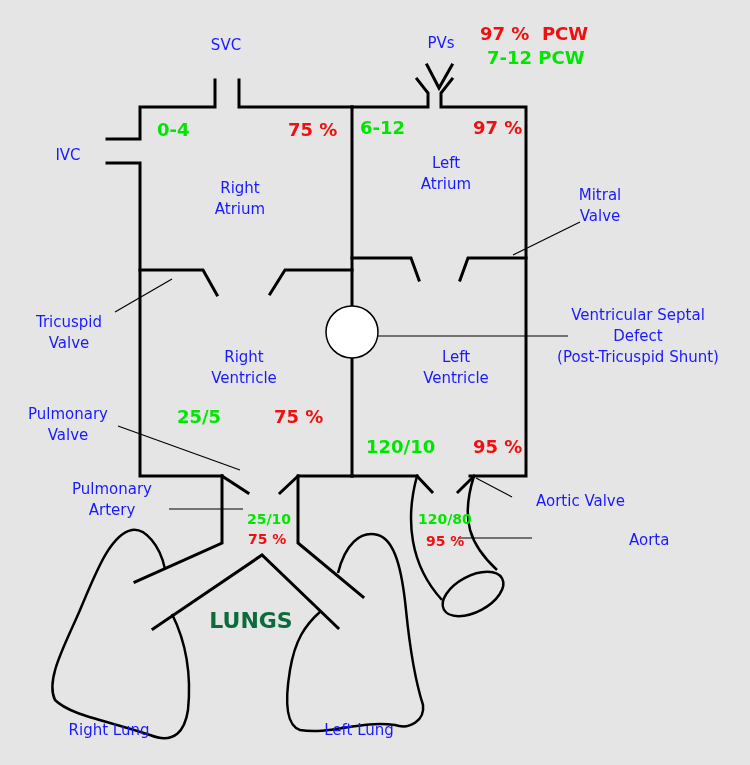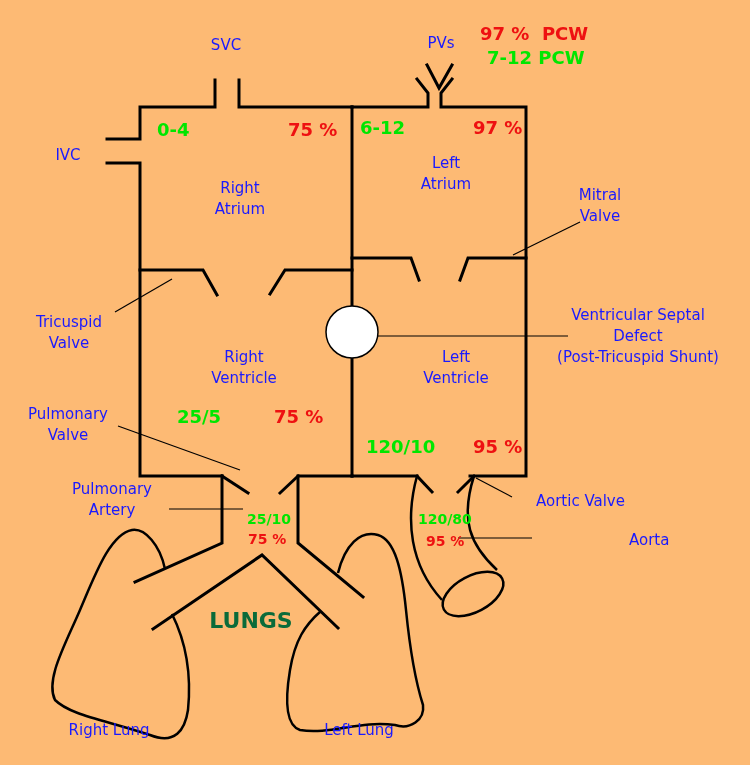--- a/index.html
+++ b/index.html
@@ -1,16 +1,16 @@
 <!DOCTYPE html>
 <html><head>
 <meta charset="utf-8">
 <style>
   html, body { margin: 0; padding: 0; background: #ffffff; }
-  #stage { position: relative; width: 750px; height: 765px; overflow: hidden; background: #fdba74; }
+  #stage { position: relative; width: 750px; height: 765px; overflow: hidden; background: #e5e5e5; }
   svg { position: absolute; left: 0; top: 0; }
   .wall { stroke: #000; stroke-width: 3; fill: none; stroke-linecap: square; stroke-linejoin: miter; }
   .thin { stroke: #000; stroke-width: 1.2; fill: none; }
   .organ { stroke: #000; stroke-width: 2.5; fill: none; }
   text { font-family: "DejaVu Sans", sans-serif; }
   .lbl { fill: #1a1aff; font-size: 15px; }
   .val { font-weight: bold; font-size: 18px; }
   .valsm { font-weight: bold; font-size: 14px; }
   .green { fill: #00e600; }
   .red { fill: #ee1111; }

